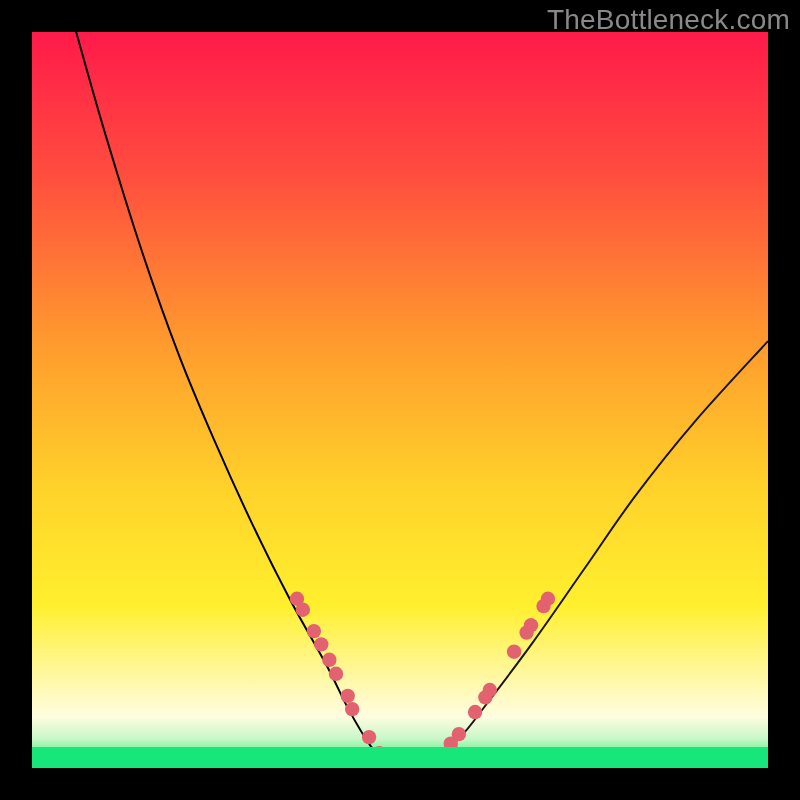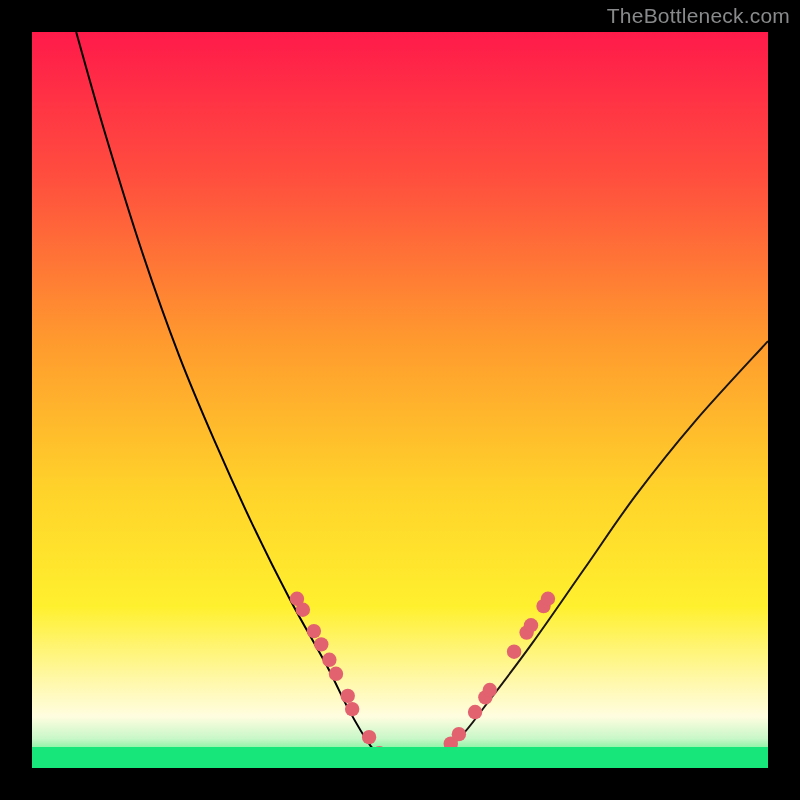--- a/index.html
+++ b/index.html
@@ -42,21 +42,21 @@
     position: absolute;
     left: 0;
     bottom: 0;
     width: 100%;
   }
   .watermark {
     position: absolute;
     top: 4px;
     right: 10px;
     font-family: Arial, Helvetica, sans-serif;
-    font-size: 21px;
+    font-size: 28px;
     color: #88898a;
     letter-spacing: 0.2px;
   }
 </style>
 </head>
 <body>
 
 <div class="stage">
 
   <div class="plot">

